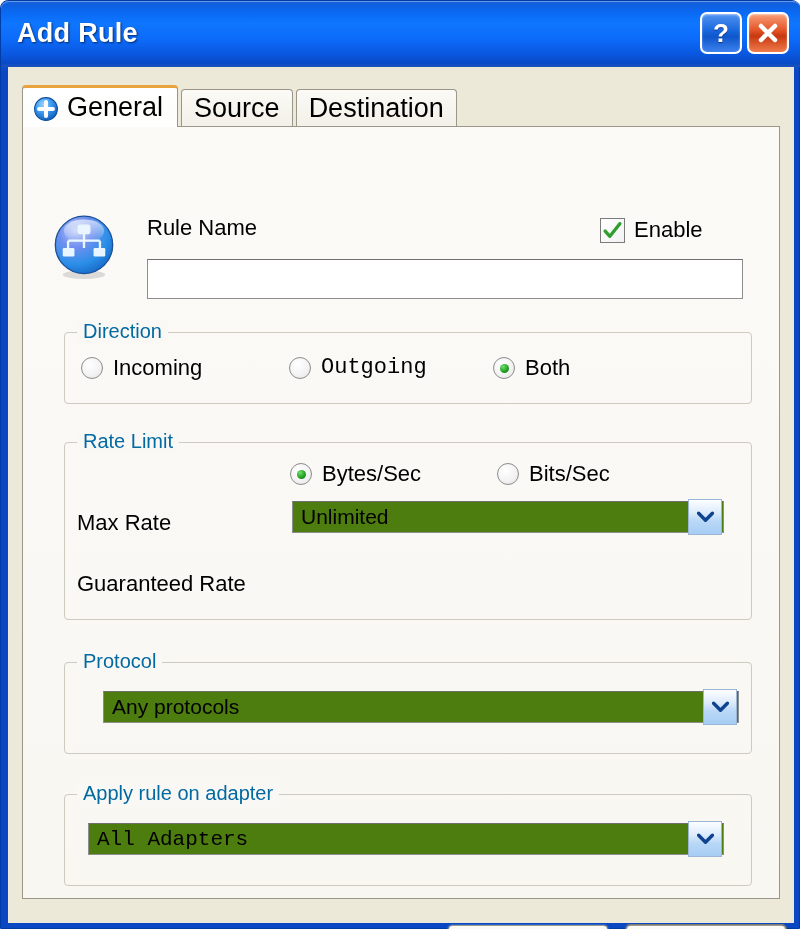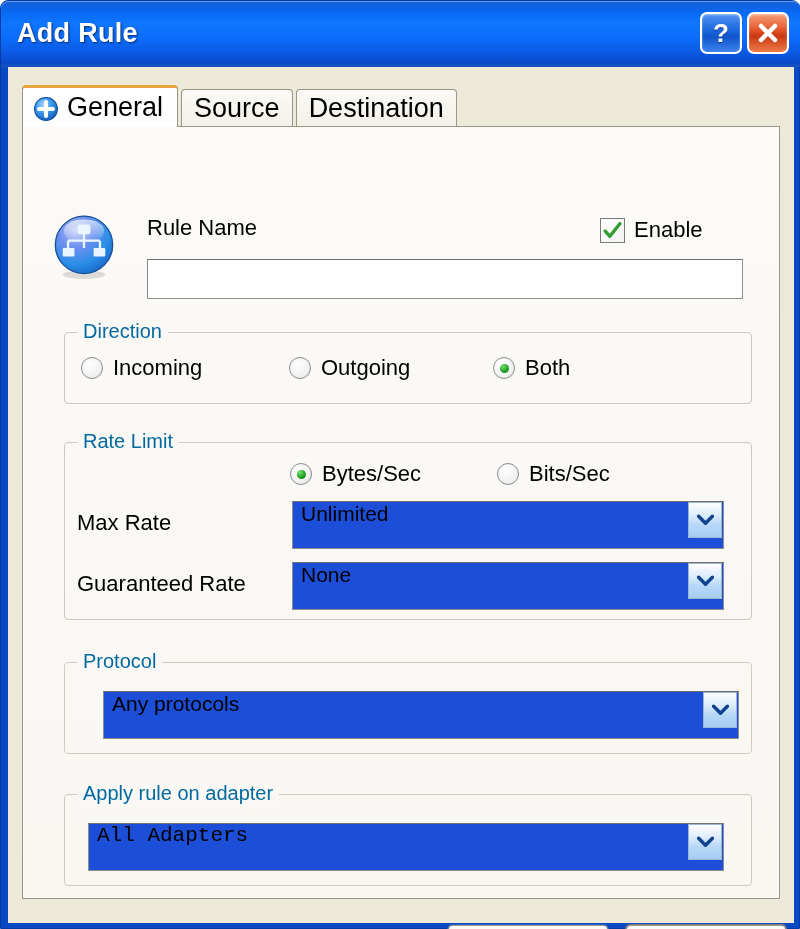--- a/index.html
+++ b/index.html
@@ -260,25 +260,26 @@
     width: 9px; height: 9px;
     border-radius: 50%;
     background: radial-gradient(circle at 35% 30%,#6fe06f 0%,#23a323 55%,#127012 100%);
   }
   .radio-label { font-size: 22px; color: #000; }
 
   
   .combo {
     position: absolute;
     box-sizing: border-box;
-    height: 48px;
+    height: 32px;
     border: 1px solid #8e8e8e;
     border-top-color: #6f6f6f;
-    background: #1d4ed8;
-    display: flex;
+    background: #4d7c0f;
+    display: flex;
+    align-items: center;
     cursor: pointer;
   }
   .combo .value {
     flex: 1;
     font-size: 21px;
     color: #000;
     padding-left: 8px;
     overflow: hidden;
     white-space: nowrap;
   }
@@ -420,21 +421,21 @@
     </div>
 
     <div class="group" id="group-direction">
       <span class="legend">Direction</span>
 
       <div class="radio-wrap" style="left:16px; top:22px;">
         <span class="radio"></span>
         <span class="radio-label">Incoming</span>
       </div>
 
-      <div class="radio-wrap" style="left:224px; top:22px;">
+      <div class="radio-wrap" style="left:224px; top:22px;font-family:Liberation Mono, monospace;">
         <span class="radio"></span>
         <span class="radio-label">Outgoing</span>
       </div>
 
       <div class="radio-wrap" style="left:428px; top:22px;">
         <span class="radio">
             <span class="dot"></span>
           </span>
         <span class="radio-label">Both</span>
       </div>
@@ -459,28 +460,20 @@
       <div class="combo" style="left:227px; top:58px; width:432px;">
         <span class="value">Unlimited</span>
         <span class="arrow-btn">
           <svg width="17" height="12" viewBox="0 0 16 11">
             <path d="M1.5 2 L8 8.5 L14.5 2" stroke="#10438f" stroke-width="3.2" fill="none" stroke-linecap="round" stroke-linejoin="round"></path>
           </svg>
         </span>
       </div>
 
       <span class="field-label" style="left:12px; top:128px;">Guaranteed Rate</span>
-      <div class="combo" style="left:227px; top:119px; width:432px;">
-        <span class="value">None</span>
-        <span class="arrow-btn">
-          <svg width="17" height="12" viewBox="0 0 16 11">
-            <path d="M1.5 2 L8 8.5 L14.5 2" stroke="#10438f" stroke-width="3.2" fill="none" stroke-linecap="round" stroke-linejoin="round"></path>
-          </svg>
-        </span>
-      </div>
     </div>
 
     <div class="group" id="group-protocol">
       <span class="legend">Protocol</span>
       <div class="combo" style="left:23px; top:28px; width:636px;margin-left:15px;">
         <span class="value">Any protocols</span>
         <span class="arrow-btn">
           <svg width="17" height="12" viewBox="0 0 16 11">
             <path d="M1.5 2 L8 8.5 L14.5 2" stroke="#10438f" stroke-width="3.2" fill="none" stroke-linecap="round" stroke-linejoin="round"></path>
           </svg>

